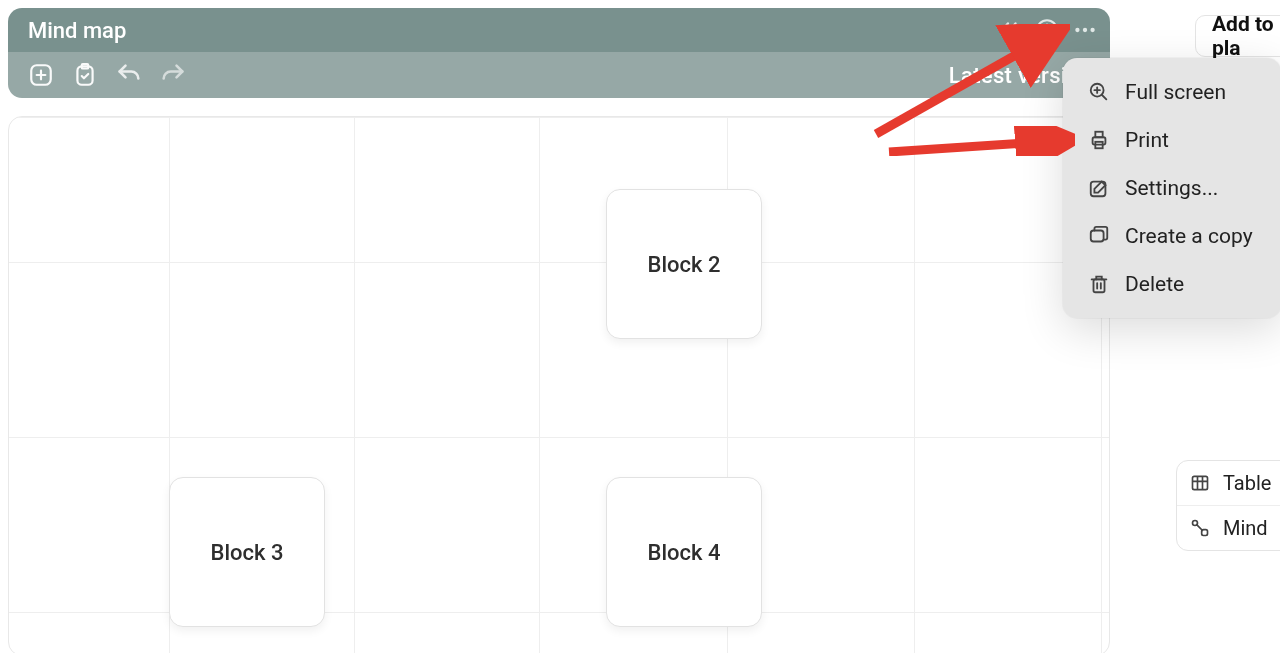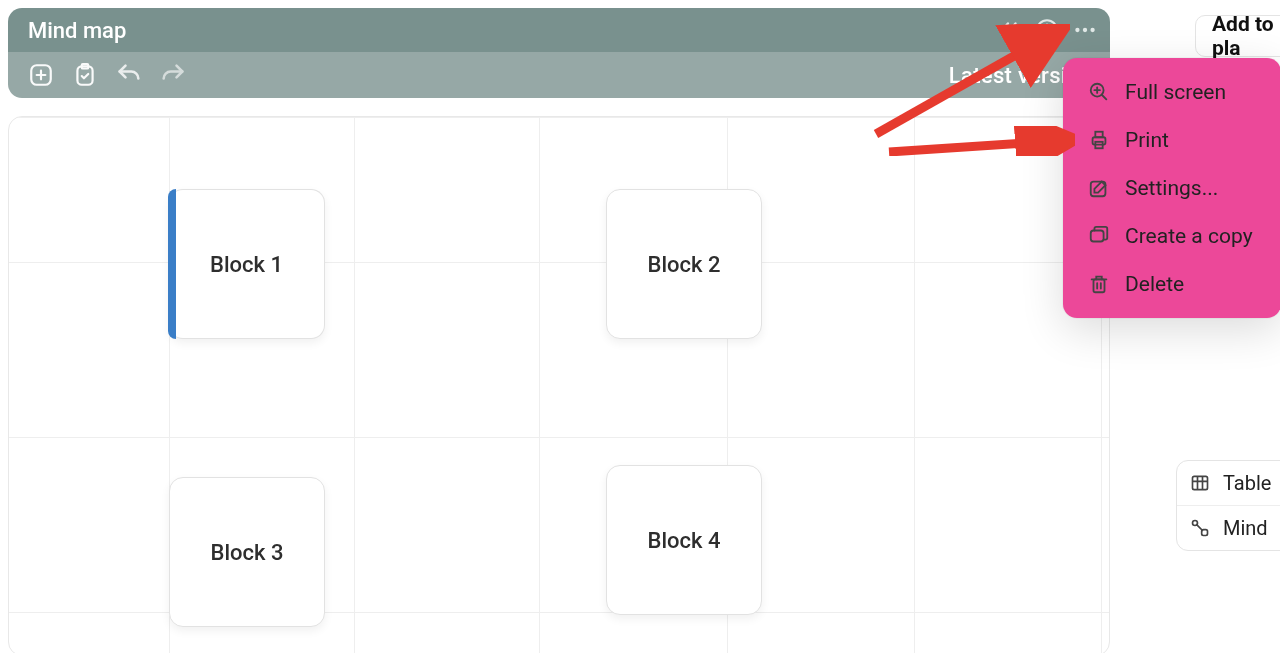--- a/index.html
+++ b/index.html
@@ -87,21 +87,21 @@
   padding:0 0 0 16px;
   font-size:21px;font-weight:700;color:#111;
   cursor:pointer;
   width:90px;
 }
 
 .menu {
   position: absolute;
   left: 1063px; top: 58px;
   width: 218px;
-  background: #ec4899;
+  background: #e5e5e5;
   border-radius: 14px;
   box-shadow: 0 12px 44px rgba(0,0,0,0.14), 0 0 0 1px rgba(0,0,0,0.03);
   padding: 10px 8px;
 }
 .menu-item {
   display:flex;align-items:center; gap:14px;
   padding: 12px 16px;
   font-size:21px; color:#222; cursor:pointer;
   border-radius:0;
 }
@@ -195,30 +195,27 @@
   <div class="gridv" style="left:345px"></div>
   <div class="gridv" style="left:530px"></div>
   <div class="gridv" style="left:718px"></div>
   <div class="gridv" style="left:905px"></div>
   <div class="gridv" style="left:1092px"></div>
   <div class="gridh" style="top:0px"></div>
   <div class="gridh" style="top:145px"></div>
   <div class="gridh" style="top:320px"></div>
   <div class="gridh" style="top:495px"></div>
 
-  <div class="block selected" style="left:160px; top:72px;">
-    <span>Block 1</span>
-  </div>
   <div class="block" style="left:597px; top:72px;text-align:center;">
     <span>Block 2</span>
   </div>
   <div class="block" style="left:160px; top:360px;">
     <span>Block 3</span>
   </div>
-  <div class="block" style="left:597px; top:348px;">
+  <div class="block" style="left:597px; top:360px;">
     <span>Block 4</span>
   </div>
 </div>
 
 <div class="side-btn">
   <span>Add to pla</span>
 </div>
 
 <div class="sidepanel">
   <div class="sp-item">

